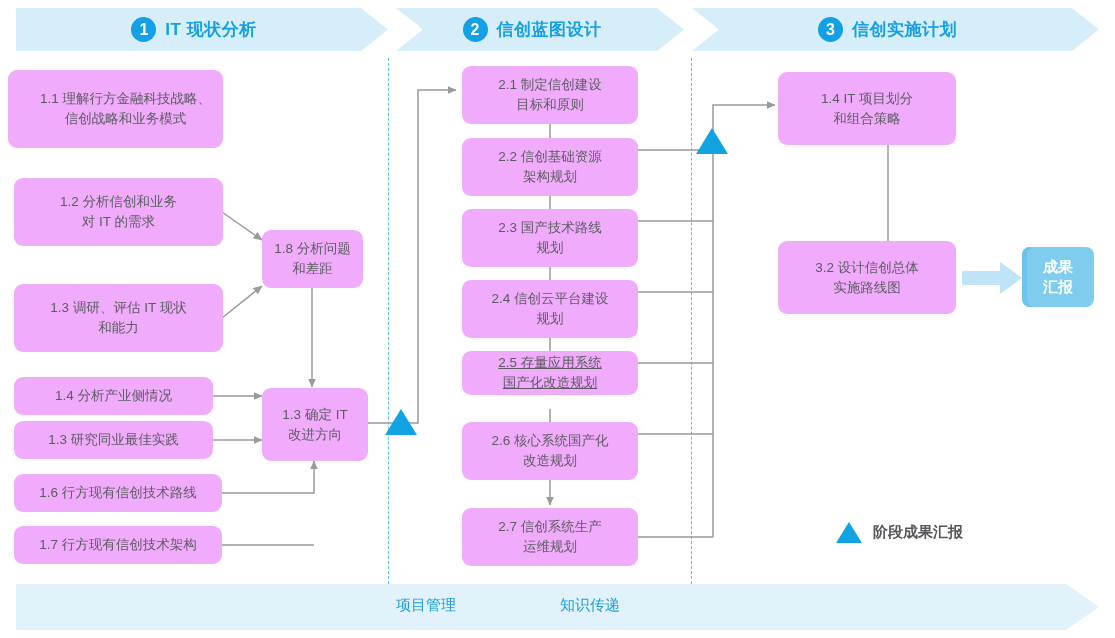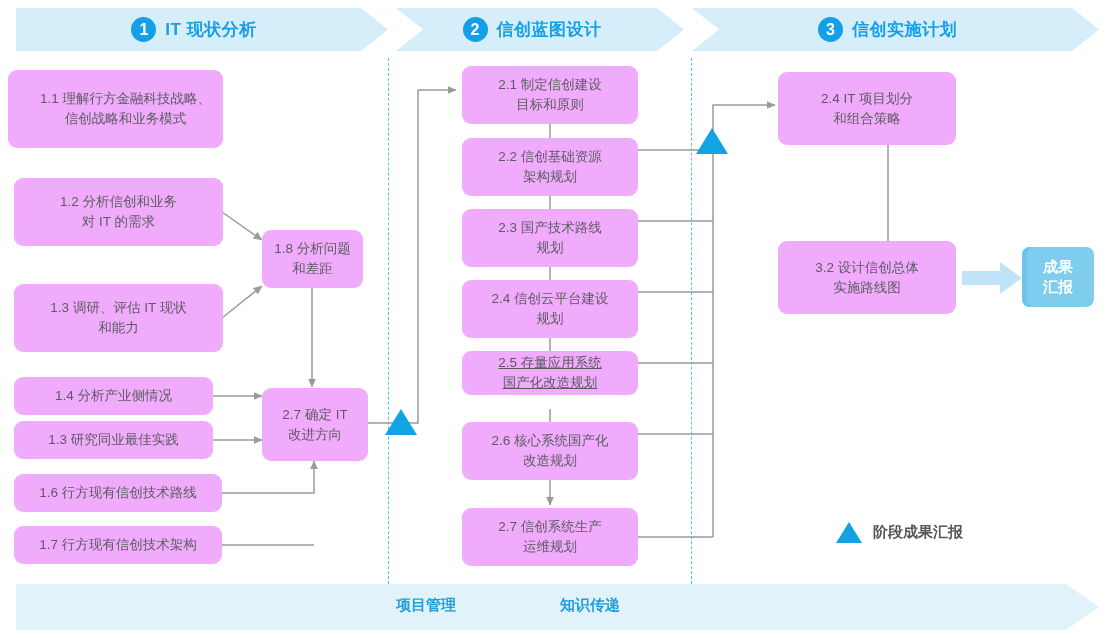--- a/index.html
+++ b/index.html
@@ -102,21 +102,21 @@
   }
   
   .track{
     position:absolute;left:16px;top:584px;width:1083px;height:46px;
     background:#e1f2fb;
     clip-path:polygon(0 0,1050px 0,1083px 50%,1050px 100%,0 100%);
     display:block;
   }
   .track-label{
     position:absolute;top:596px;
-    color:#1f9ede;font-size:15px;font-weight:bold;white-space:nowrap;
+    color:#1f9ede;font-size:15px;font-weight:normal;white-space:nowrap;
   }
 </style>
 </head>
 <body>
 
 <div id="stage">
 
   <div class="phase phase-1">
     <div class="phase-inner">
       <span class="phase-num">1</span>
@@ -197,39 +197,39 @@
   <div class="node" style="left:14px;top:178px;width:209px;height:68px;">1.2 分析信创和业务
 对 IT 的需求</div>
   <div class="node" style="left:14px;top:284px;width:209px;height:68px;">1.3 调研、评估 IT 现状
 和能力</div>
   <div class="node" style="left:14px;top:377px;width:199px;height:38px;">1.4 分析产业侧情况</div>
   <div class="node" style="left:14px;top:421px;width:199px;height:38px;">1.3 研究同业最佳实践</div>
   <div class="node" style="left:14px;top:474px;width:208px;height:38px;">1.6 行方现有信创技术路线</div>
   <div class="node" style="left:14px;top:526px;width:208px;height:38px;">1.7 行方现有信创技术架构</div>
   <div class="node" style="left:262px;top:230px;width:101px;height:58px;">1.8 分析问题
 和差距</div>
-  <div class="node" style="left:262px;top:388px;width:106px;height:73px;">2.7 确定 IT
+  <div class="node" style="left:262px;top:388px;width:106px;height:73px;">1.3 确定 IT
 改进方向</div>
 
   <div class="node" style="left:462px;top:66px;width:176px;height:58px;">2.1 制定信创建设
 目标和原则</div>
   <div class="node" style="left:462px;top:138px;width:176px;height:58px;">2.2 信创基础资源
 架构规划</div>
   <div class="node" style="left:462px;top:209px;width:176px;height:58px;">2.3 国产技术路线
 规划</div>
   <div class="node" style="left:462px;top:280px;width:176px;height:58px;">2.4 信创云平台建设
 规划</div>
   <div class="node" style="left:462px;top:351px;width:176px;height:44px;text-decoration:underline;">2.5 存量应用系统
 国产化改造规划</div>
   <div class="node" style="left:462px;top:422px;width:176px;height:58px;">2.6 核心系统国产化
 改造规划</div>
   <div class="node" style="left:462px;top:508px;width:176px;height:58px;">2.7 信创系统生产
 运维规划</div>
 
-  <div class="node" style="left:778px;top:72px;width:178px;height:73px;">2.4 IT 项目划分
+  <div class="node" style="left:778px;top:72px;width:178px;height:73px;">1.4 IT 项目划分
 和组合策略</div>
   <div class="node" style="left:778px;top:241px;width:178px;height:73px;">3.2 设计信创总体
 实施路线图</div>
 
   <div class="chip" style="left:1022px;top:247px;width:72px;height:60px;">成果
 汇报</div>
 
   <div class="tri" style="left:385px;top:409px;"></div>
   <div class="tri" style="left:696px;top:128px;"></div>
 

